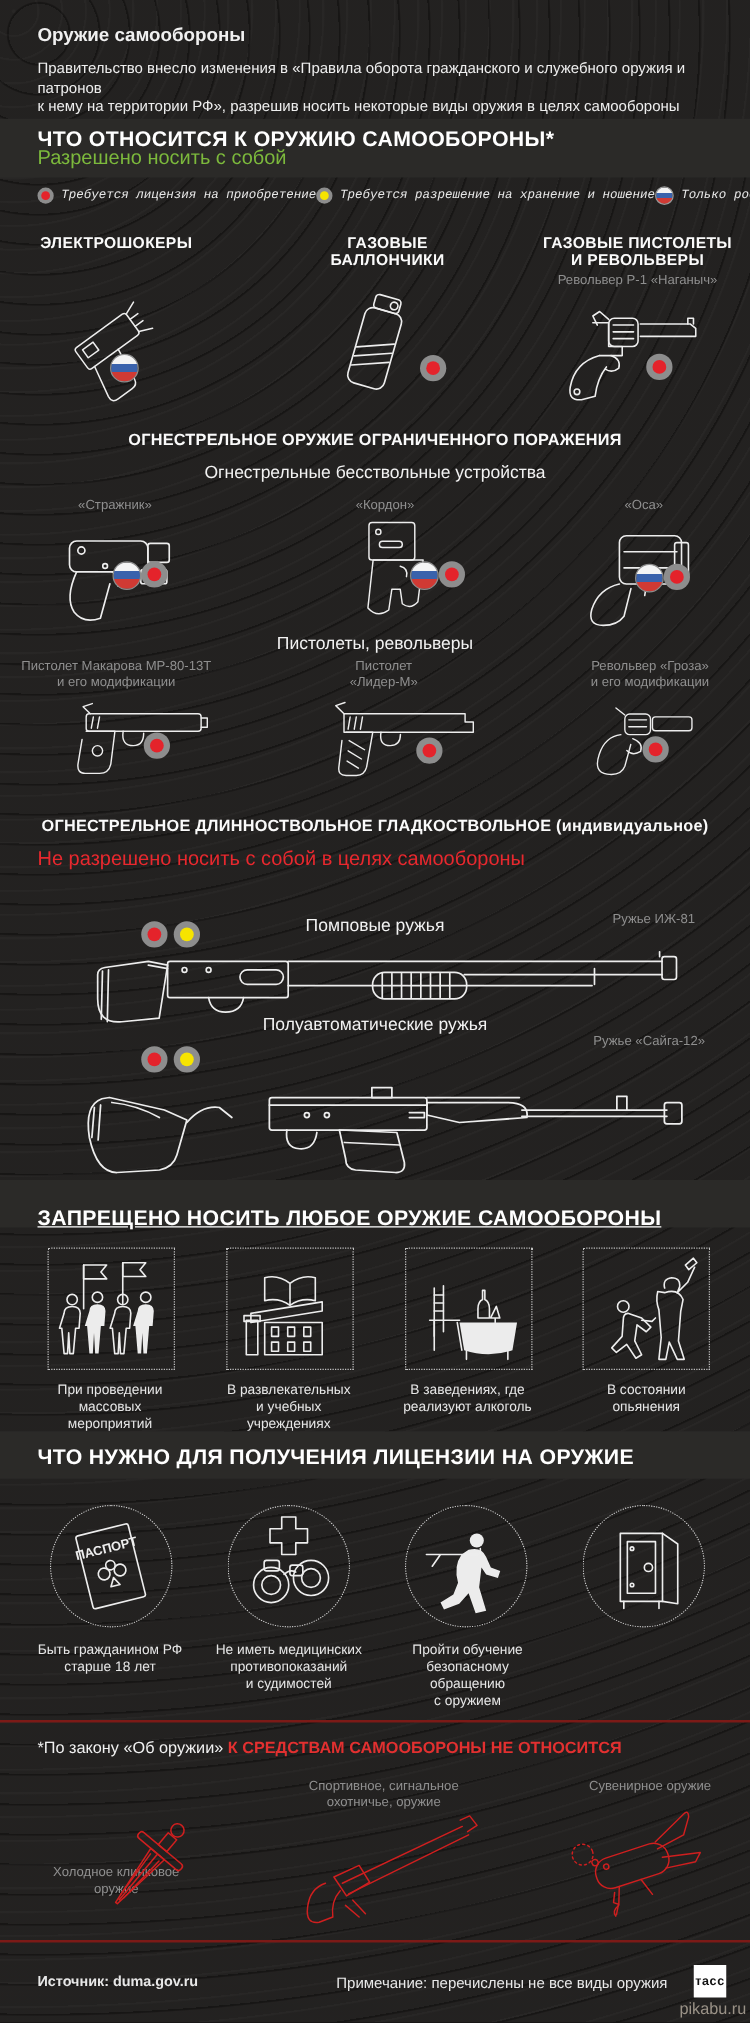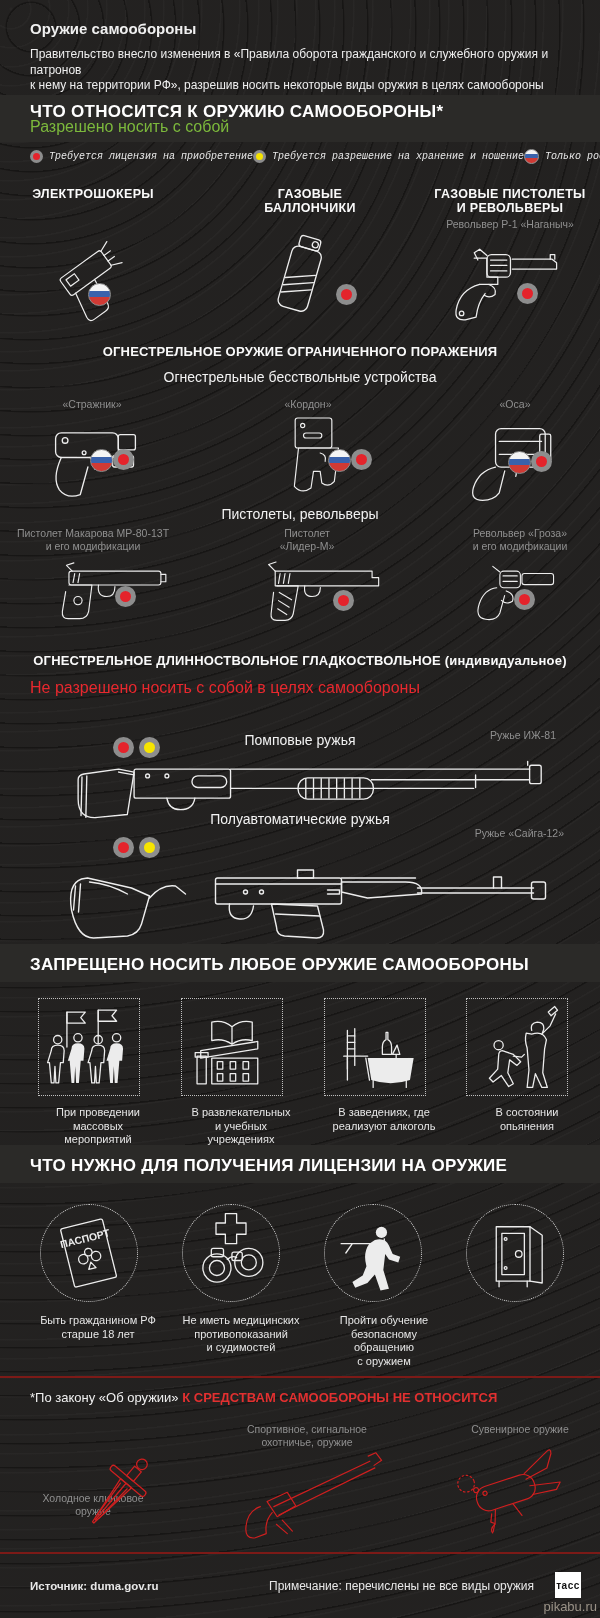--- a/index.html
+++ b/index.html
@@ -12,21 +12,21 @@
     font-family:"Liberation Sans", sans-serif;color:#f0f0f0;
   }
   .abs{position:absolute;}
   .pre{white-space:pre-line;}
   .band{position:absolute;left:0;width:600px;background:#2b2a28;}
   .band-title{font-size:17px;font-weight:bold;letter-spacing:.3px;color:#fff;}
   .sec-title{font-size:13px;font-weight:bold;letter-spacing:.2px;width:600px;text-align:center;color:#fafafa;}
   .sub-title{font-size:14px;width:600px;text-align:center;color:#f2f2f2;}
   .cat-title{font-size:12.5px;font-weight:bold;letter-spacing:.3px;text-align:center;color:#fafafa;}
   .item-label{font-size:10.5px;line-height:13px;text-align:center;color:#8f8f8f;}
-  .caption{font-size:11px;line-height:13.5px;text-align:center;color:#e6e6e6;margin-left:10px;}
+  .caption{font-size:11px;line-height:13.5px;text-align:center;color:#e6e6e6;}
   .dot{width:21px;height:21px;border-radius:50%;background:#8d8d8d;display:flex;align-items:center;justify-content:center;position:absolute;}
   .dot i{width:11px;height:11px;border-radius:50%;display:block;}
   .dot.red i{background:#e4232b;}
   .dot.yellow i{background:#f6e400;}
   .flagb{width:21px;height:21px;border-radius:50%;overflow:hidden;position:absolute;border:1px solid #8d8d8d;
     background:linear-gradient(#f4f4f4 0 34%, #3a62ac 34% 64%, #d03a34 64% 100%);}
   .legend{position:absolute;left:30px;top:149px;width:545px;display:flex;justify-content:space-between;}
   .legend .li{display:flex;align-items:center;gap:6px;font-family:Liberation Mono, monospace;}
   .legend .txt{font-size:10px;font-style:italic;color:#e8e8e8;white-space:nowrap;}
   .ldot{width:13px;height:13px;border-radius:50%;background:#8d8d8d;display:flex;align-items:center;justify-content:center;flex:0 0 auto;}
@@ -258,21 +258,21 @@
     <path d="M276,38 h74"></path>
     <path d="M352,48 h116 M352,53 h116"></path>
     <path d="M428,48 v-11 h8 v11"></path>
     <rect x="466" y="42" width="14" height="17" rx="2"></rect>
     <path d="M206,64 l46,2 6,24 q1,8 -7,8 l-32,-2 q-8,-1 -8,-9 z"></path>
     <path d="M210,74 l44,2"></path>
     <path d="M164,64 q-2,14 10,15 q12,1 14,-13"></path>
   </svg>
 
   <div class="band" style="top:944px;height:38px;">
-    <div class="band-title abs" style="left:30px;top:11px;">ЗАПРЕЩЕНО НОСИТЬ ЛЮБОЕ ОРУЖИЕ САМООБОРОНЫ</div>
+    <div class="band-title abs" style="left:30px;top:21px;text-decoration:underline;">ЗАПРЕЩЕНО НОСИТЬ ЛЮБОЕ ОРУЖИЕ САМООБОРОНЫ</div>
   </div>
 
   <div class="dbox" style="left:38px;top:998px;">
     <svg class="line" width="92" height="88" viewBox="0 0 100 92">
       <path d="M26,8 v38 M60,6 v36"></path>
       <path d="M26,8 h20 l-5,6 5,6 h-20 z M60,6 h20 l-5,6 5,6 h-20 z"></path>
       <circle cx="16" cy="38" r="4.5"></circle>
       <path d="M9,50 q0,-6 7,-6 t7,6 l-1,13 h-3 l-2,22 h-3 l-1,-18 -1,18 h-3 l-2,-22 h-2 z"></path>
       <circle cx="38" cy="36" r="4.5"></circle>
       <path class="fill" d="M31,48 q0,-6 7,-6 t7,6 l-1,13 h-3 l-2,24 h-3 l-1,-18 -1,18 h-3 l-2,-24 h-2 z"></path>

